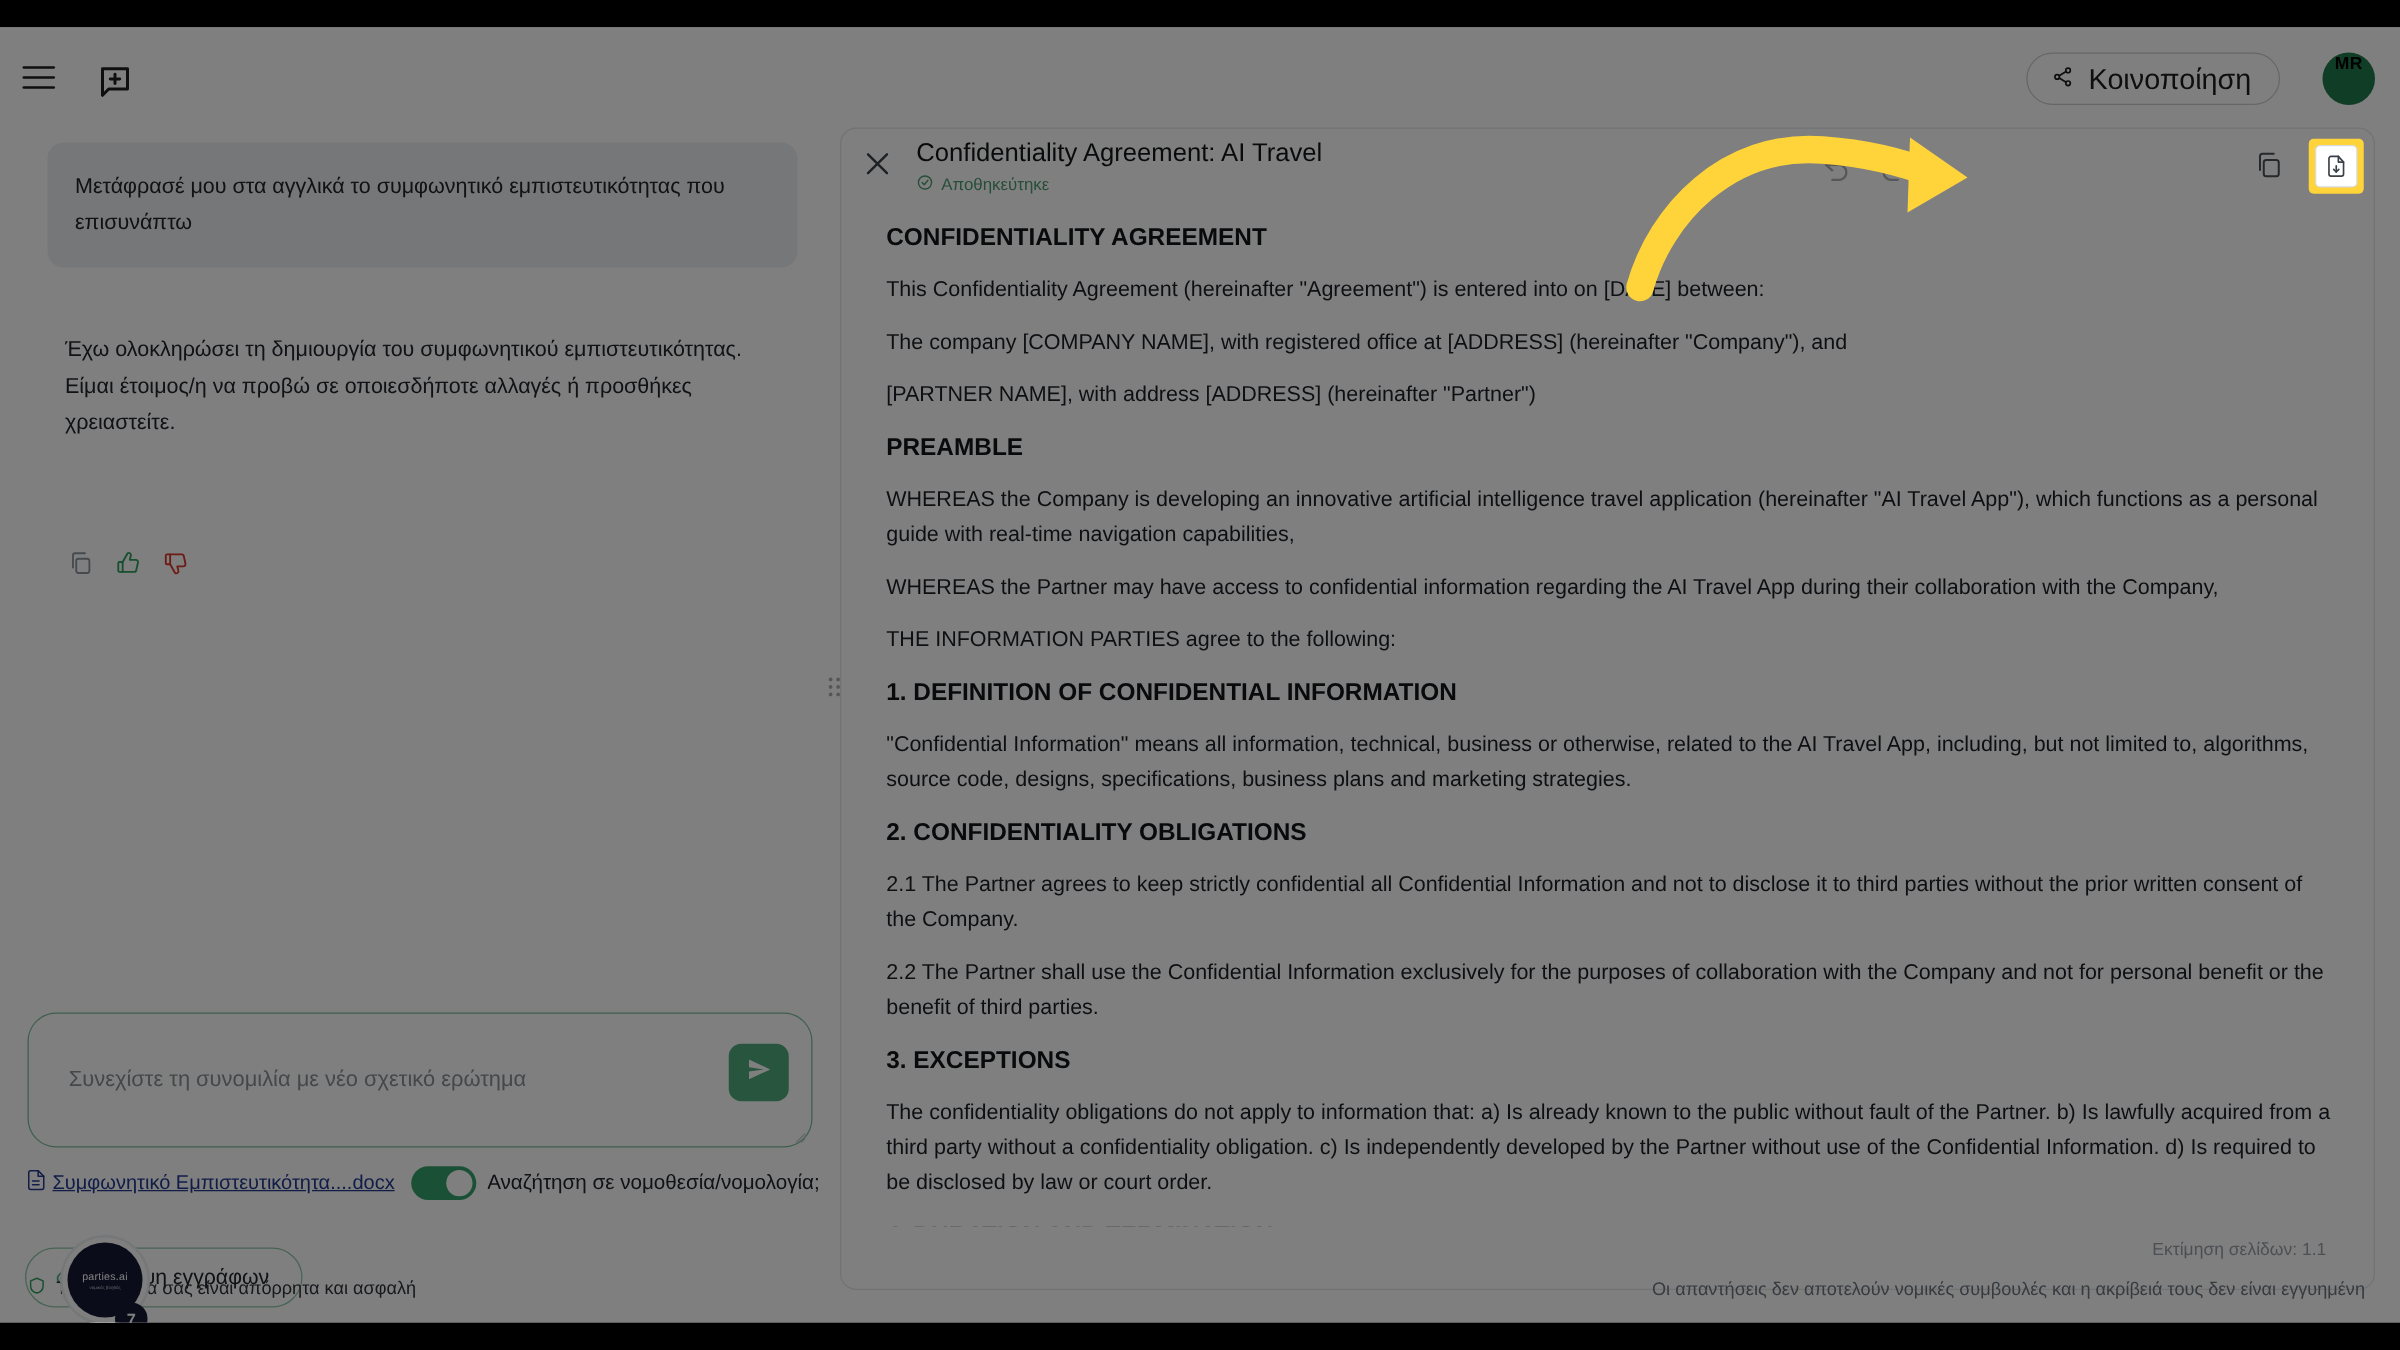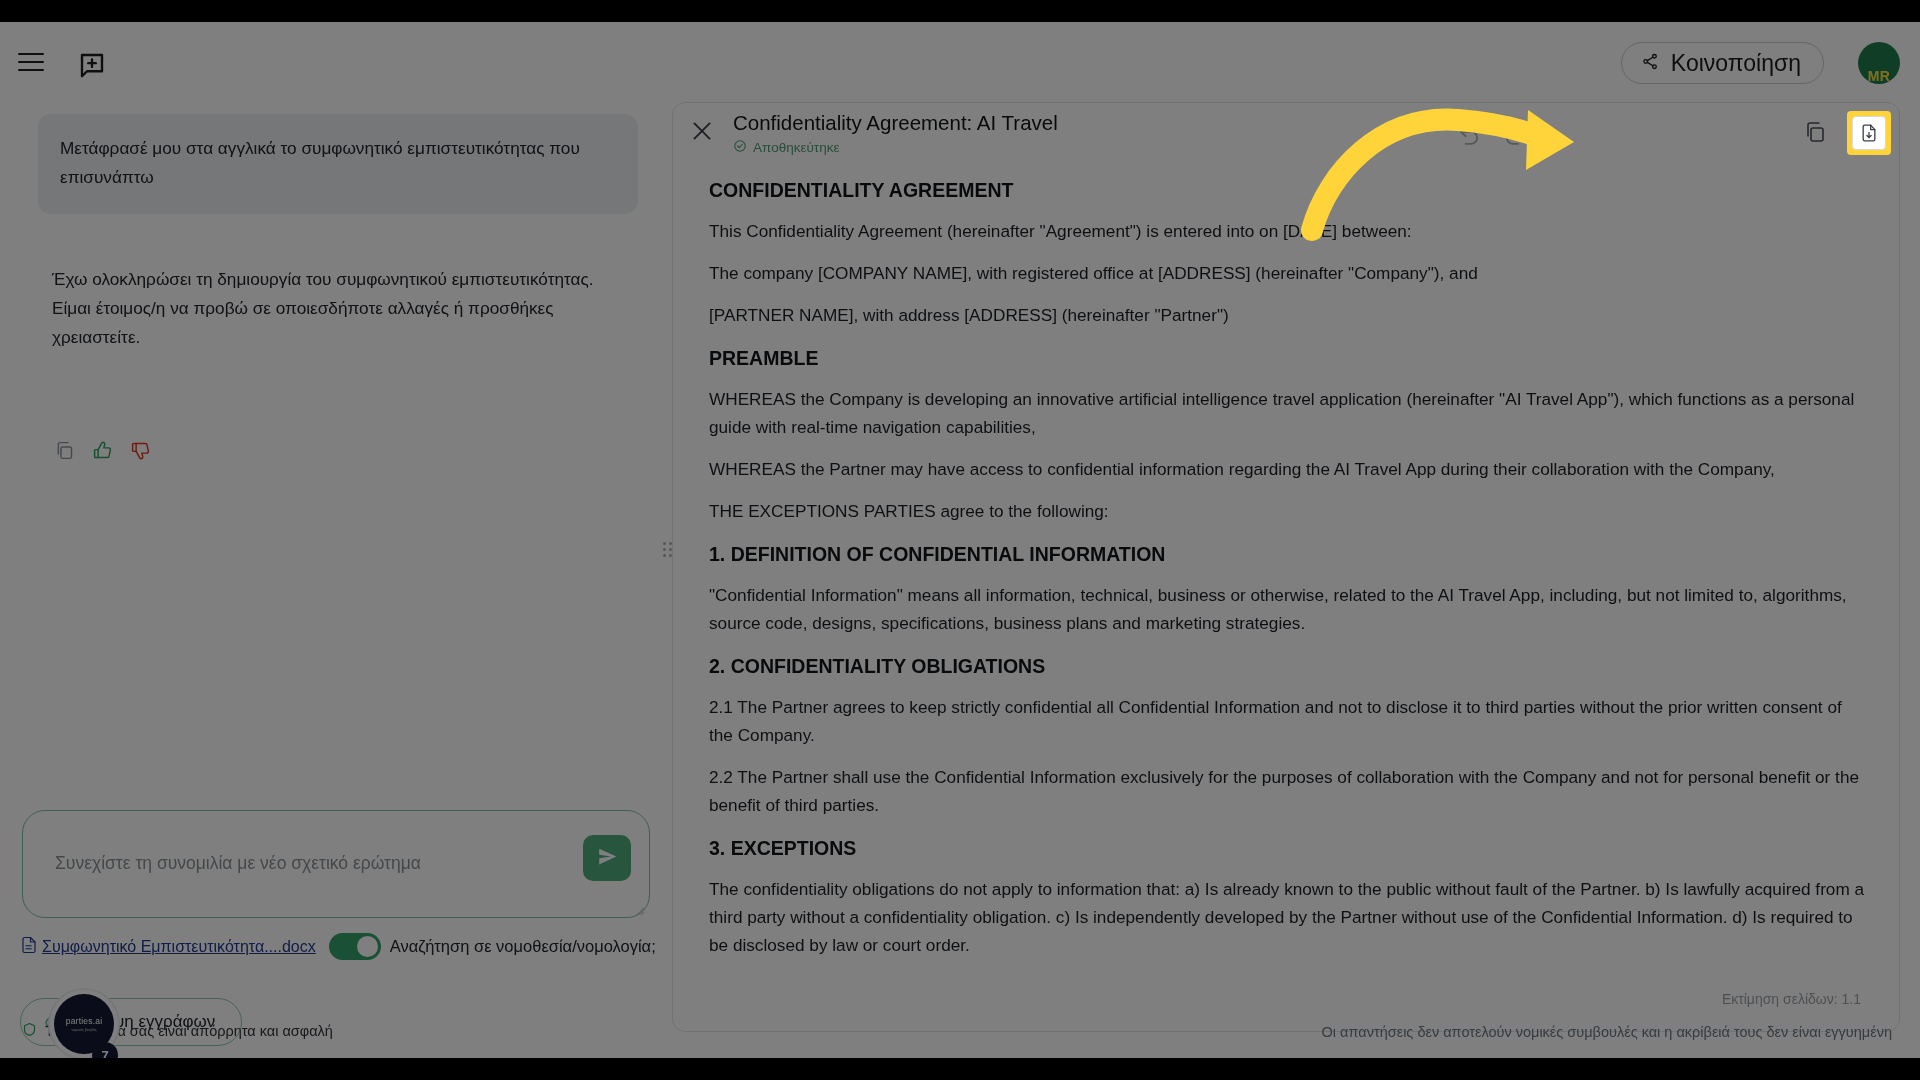--- a/index.html
+++ b/index.html
@@ -64,22 +64,22 @@
     font-size: 23px;
     color: #1c1c1c;
     cursor: pointer;
     white-space: nowrap;
   }
 
   .avatar {
     position: absolute; right: 20px; top: 20px;
     width: 42px; height: 42px; border-radius: 50%;
     background: #1f7a4d;
-    color: #fde047;
-    display: flex; align-items: flex-end; justify-content: center;
+    color: #000000;
+    display: flex; align-items: flex-start; justify-content: center;
     font-size: 14px; font-weight: bold;
     letter-spacing: .3px;
     cursor: pointer;
   }
 
   
   .chat-col {
     position: absolute;
     left: 0; top: 78px;
     width: 668px; height: 920px;
@@ -541,21 +541,21 @@
     </div>
 
     <div class="doc-body" id="doc-body">
         <h3>CONFIDENTIALITY AGREEMENT</h3>
         <p>This Confidentiality Agreement (hereinafter "Agreement") is entered into on [DATE] between:</p>
         <p>The company [COMPANY NAME], with registered office at [ADDRESS] (hereinafter "Company"), and</p>
         <p>[PARTNER NAME], with address [ADDRESS] (hereinafter "Partner")</p>
         <h3>PREAMBLE</h3>
         <p>WHEREAS the Company is developing an innovative artificial intelligence travel application (hereinafter "AI Travel App"), which functions as a personal guide with real-time navigation capabilities,</p>
         <p>WHEREAS the Partner may have access to confidential information regarding the AI Travel App during their collaboration with the Company,</p>
-        <p>THE EXCEPTIONS PARTIES agree to the following:</p>
+        <p>THE INFORMATION PARTIES agree to the following:</p>
         <h3>1. DEFINITION OF CONFIDENTIAL INFORMATION</h3>
         <p>"Confidential Information" means all information, technical, business or otherwise, related to the AI Travel App, including, but not limited to, algorithms, source code, designs, specifications, business plans and marketing strategies.</p>
         <h3>2. CONFIDENTIALITY OBLIGATIONS</h3>
         <p>2.1 The Partner agrees to keep strictly confidential all Confidential Information and not to disclose it to third parties without the prior written consent of the Company.</p>
         <p>2.2 The Partner shall use the Confidential Information exclusively for the purposes of collaboration with the Company and not for personal benefit or the benefit of third parties.</p>
         <h3>3. EXCEPTIONS</h3>
         <p>The confidentiality obligations do not apply to information that: a) Is already known to the public without fault of the Partner. b) Is lawfully acquired from a third party without a confidentiality obligation. c) Is independently developed by the Partner without use of the Confidential Information. d) Is required to be disclosed by law or court order.</p>
         <h3>4. DURATION AND TERMINATION</h3>
       </div>
 

